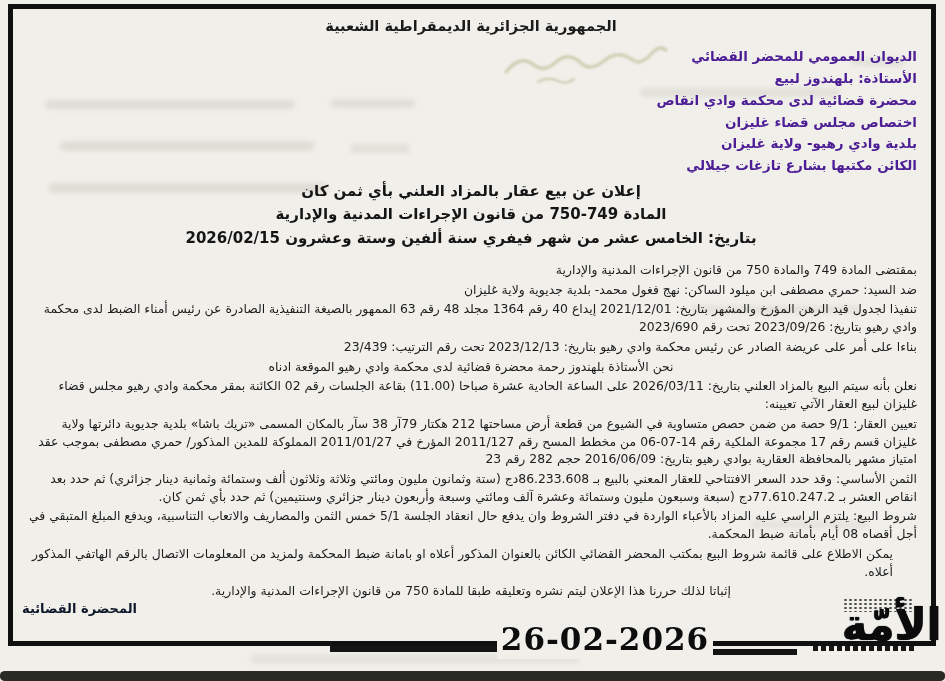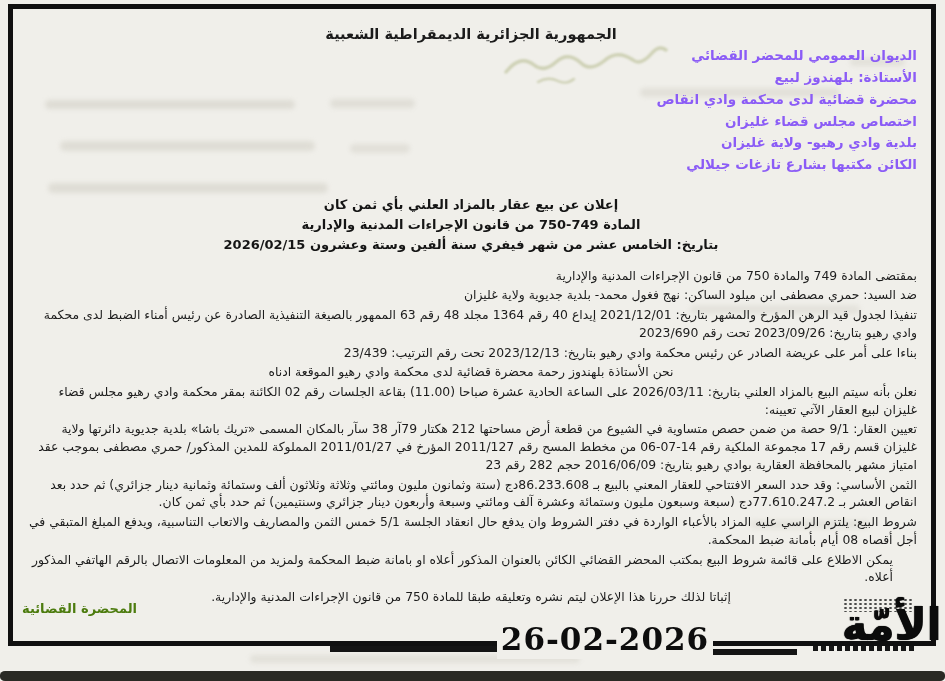--- a/index.html
+++ b/index.html
@@ -18,47 +18,47 @@
     filter:blur(2.5px);
   }
   .handwriting{
     position:absolute;left:498px;top:38px;width:175px;height:60px;
     opacity:.38;filter:blur(1px);
   }
   
   .frame{
     position:absolute;left:8px;top:4px;width:928px;height:642px;
     border:5px solid #101010;box-sizing:border-box;
-    padding:12px 14px 0 12px;overflow:hidden;
+    padding:4px 14px 0 12px;overflow:hidden;
   }
   .rtl{direction:rtl;unicode-bidi:embed;}
   .republic{
     text-align:center;font-weight:bold;font-size:14.5px;color:#1b1b1b;
     margin-top:5px;
   }
   .office{
-    text-align:right;font-weight:bold;font-size:13.5px;color:#8b5cf6;
-    line-height:1.62;margin-top:3px;
+    text-align:right;font-weight:bold;font-size:13.5px;color:#4c1d95;
+    line-height:1.62;margin-top:12px;
   }
   .office span{display:block;}
   .title-block{
-    text-align:center;font-weight:bold;font-size:13px;color:#151515;
-    line-height:1.55;margin-top:19px;
+    text-align:center;font-weight:bold;font-size:15px;color:#151515;
+    line-height:1.55;margin-top:3px;
   }
   .title-block div{display:block;}
   .body-text{
     margin-top:11px;font-size:12.4px;font-weight:normal;color:#1c1c1c;
     text-align:right;line-height:1.43;
   }
   .body-text p{margin:0 0 2px 0;}
   .body-text p.center{text-align:center;}
   .body-text p.indent{padding-right:24px;}
   .signature{
     position:absolute;left:22px;top:601px;
-    font-weight:bold;font-size:13px;color:#4d7c0f;direction:rtl;
+    font-weight:bold;font-size:13px;color:#0f172a;direction:rtl;
   }
   .pub-date{
     position:absolute;left:497px;top:620px;width:216px;z-index:4;
     text-align:center;background:#f0efea;
     font-family:"DejaVu Serif","Liberation Serif",serif;
     font-weight:bold;font-size:31px;color:#0d0d0d;letter-spacing:1px;
     padding:1px 0 2px 0;
   }
   .date-rule-left{
     position:absolute;top:646px;left:330px;width:168px;height:6px;background:#141414;z-index:3;

